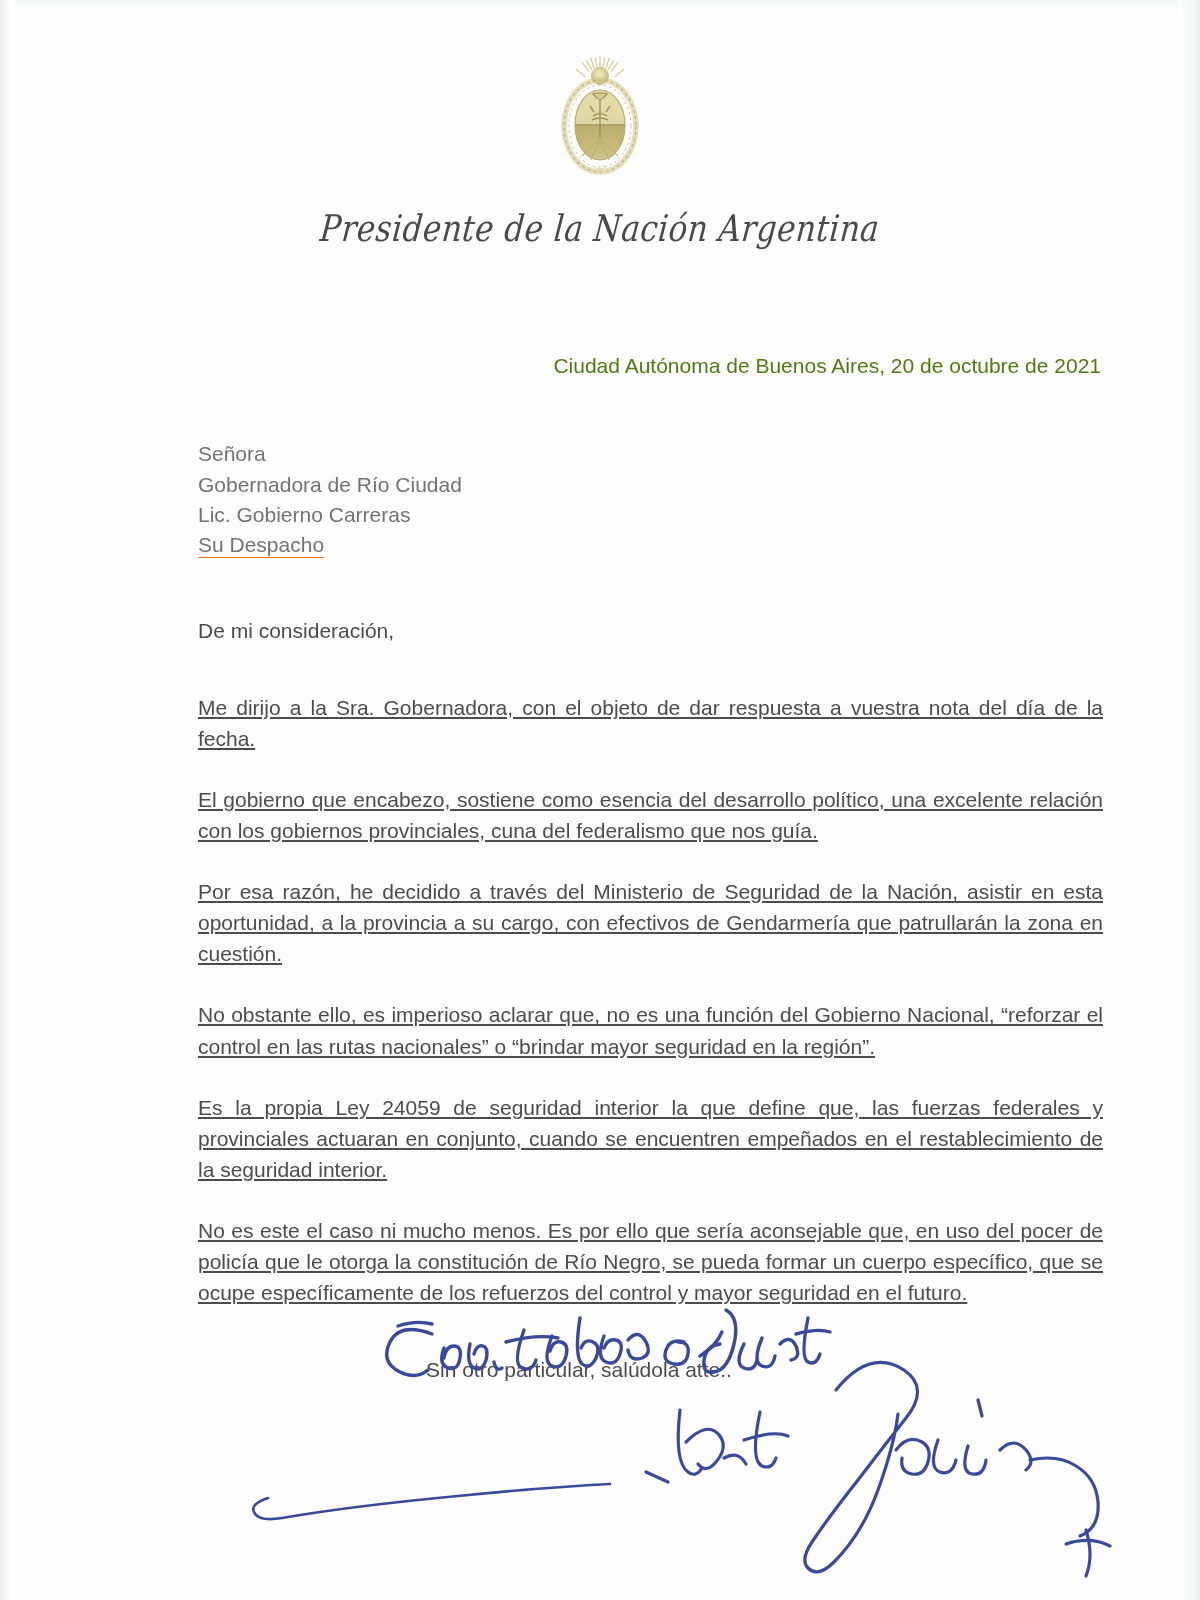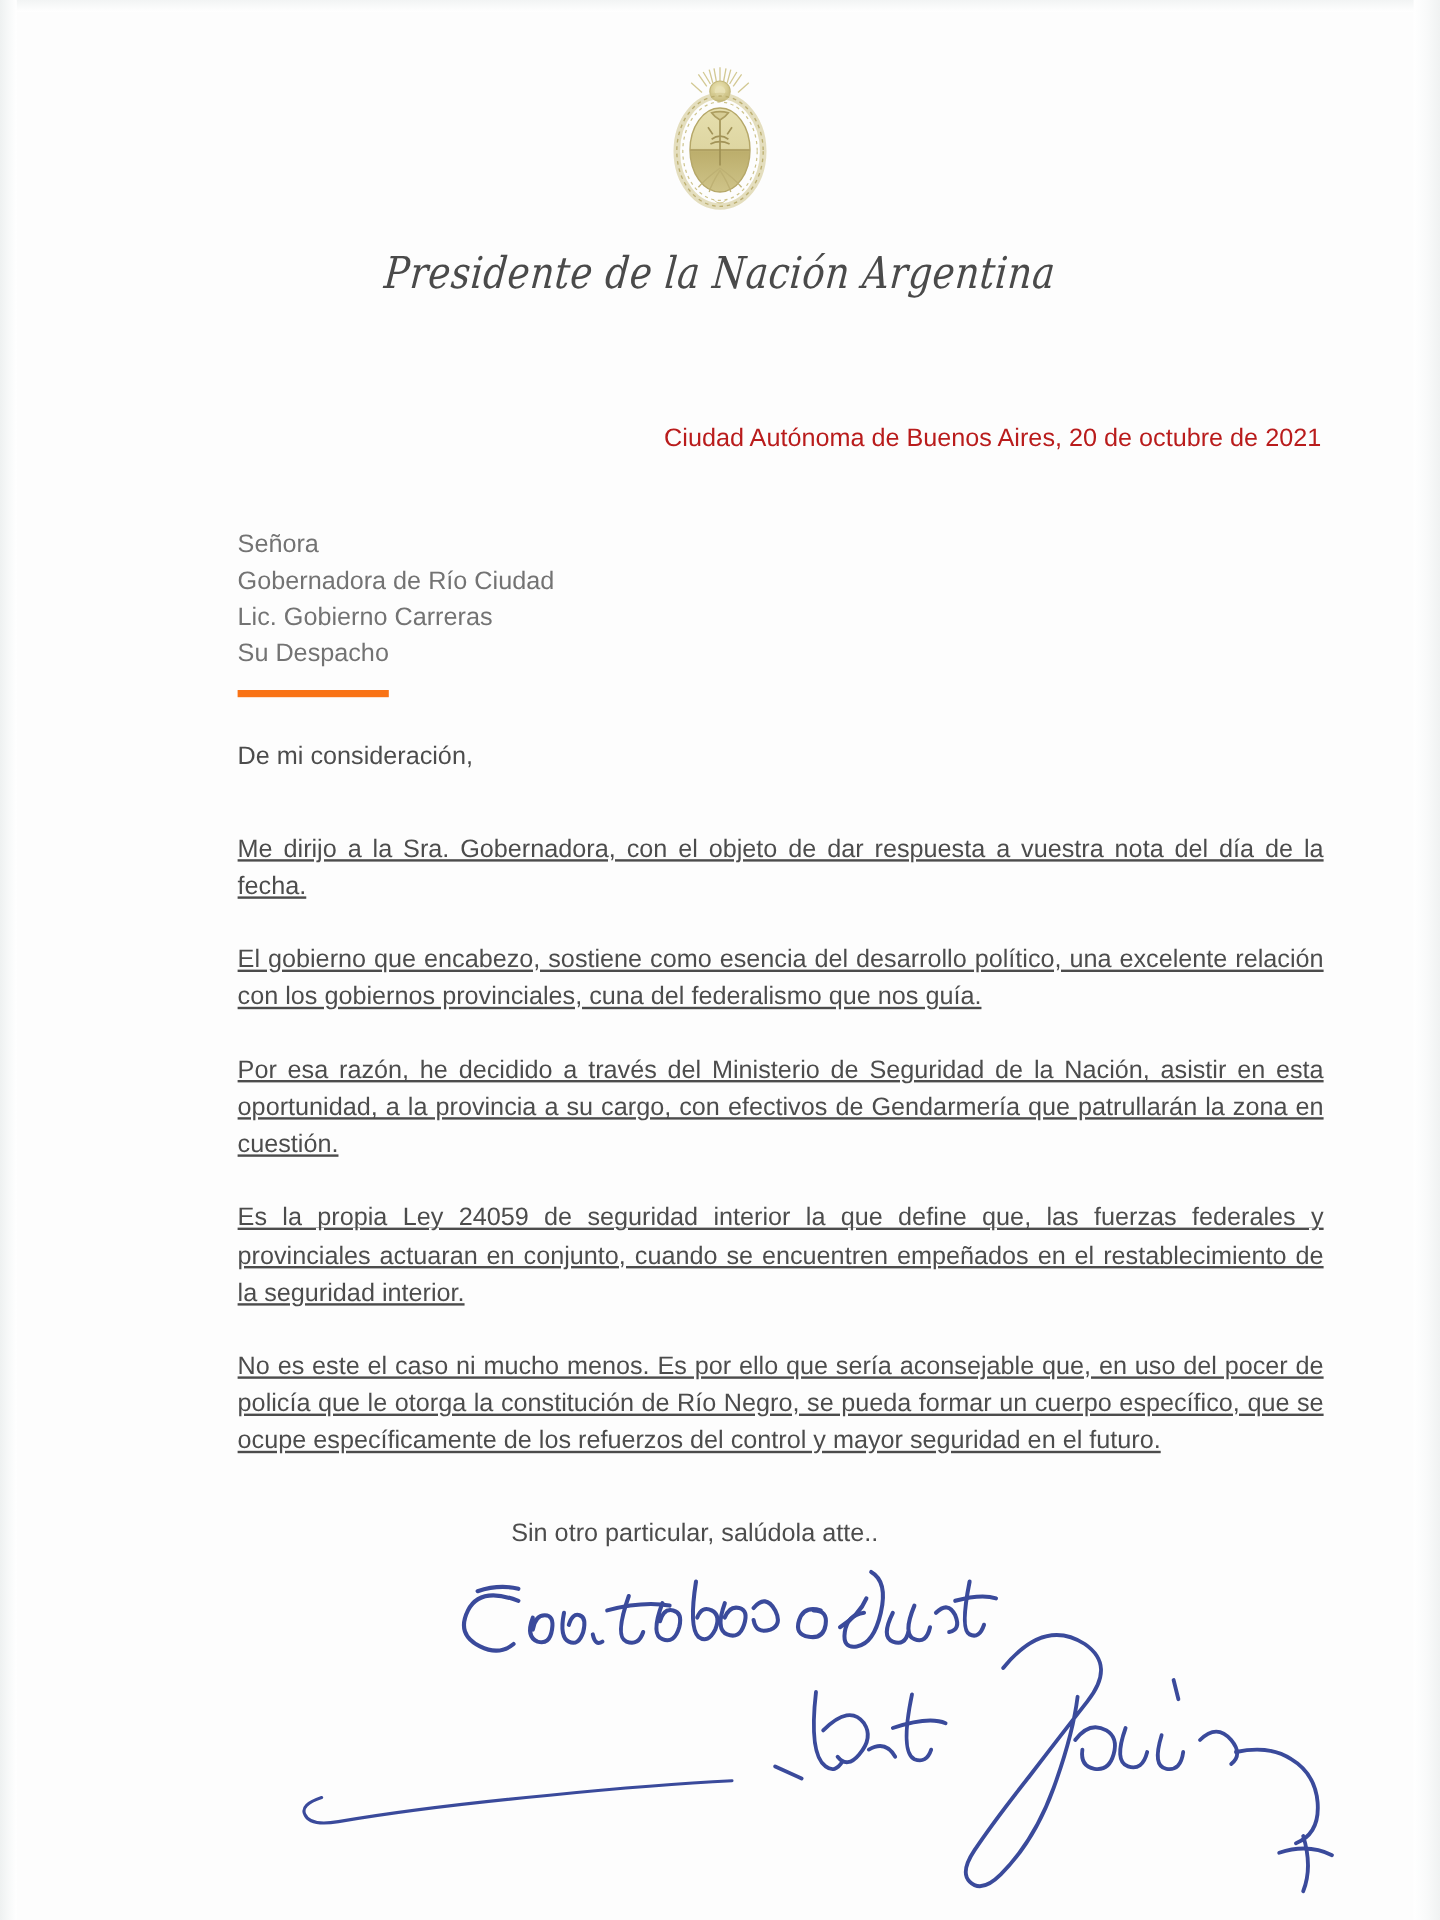--- a/index.html
+++ b/index.html
@@ -76,36 +76,36 @@
     left: 198px;
     width: 905px;
     color: #4c4c4c;
     font-size: 21px;
     line-height: 1.48;
   }
 
   .date-line {
     text-align: right;
     margin: 0 0 58px 0;
-    color: #b91c1c;
+    color: #4d7c0f;
     font-size: 21px;
     padding-right: 2px;
   }
 
   .addressee {
     margin: 0 0 54px 0;
     line-height: 1.45;
   }
   .addressee div {
     color: #737373;
   }
   .addressee .underlined {
     display: inline;
-    border-bottom: 6px solid #f97316;
-    padding-bottom: 19px;
+    border-bottom: 1px solid #f97316;
+    padding-bottom: 1px;
   }
 
   .salutation {
     margin: 0 0 46px 0;
   }
 
   .para {
     margin: 0 0 30px 0;
     text-align: justify;
     text-justify: inter-word;
@@ -209,20 +209,21 @@
       <div>Gobernadora de Río Ciudad</div>
       <div>Lic. Gobierno Carreras</div>
       <div><span class="underlined">Su Despacho</span></div>
     </div>
 
     <div class="salutation">De mi consideración,</div>
 
     <p class="para">Me dirijo a la Sra. Gobernadora, con el objeto de dar respuesta a vuestra nota del día de la fecha.</p>
     <p class="para">El gobierno que encabezo, sostiene como esencia del desarrollo político, una excelente relación con los gobiernos provinciales, cuna del federalismo que nos guía.</p>
     <p class="para">Por esa razón, he decidido a través del Ministerio de Seguridad de la Nación, asistir en esta oportunidad, a la provincia a su cargo, con efectivos de Gendarmería que patrullarán la zona en cuestión.</p>
+    <p class="para">No obstante ello, es imperioso aclarar que, no es una función del Gobierno Nacional, “reforzar el control en las rutas nacionales” o “brindar mayor seguridad en la región”.</p>
     <p class="para">Es la propia Ley 24059 de seguridad interior la que define que, las fuerzas federales y provinciales actuaran en conjunto, cuando se encuentren empeñados en el restablecimiento de la seguridad interior.</p>
     <p class="para">No es este el caso ni mucho menos. Es por ello que sería aconsejable que, en uso del pocer de policía que le otorga la constitución de Río Negro, se pueda formar un cuerpo específico, que se ocupe específicamente de los refuerzos del control y mayor seguridad en el futuro.</p>
 
     <div class="closing">Sin otro particular, salúdola atte..</div>
   </div>
 
   <div class="signature-area">
     <svg width="1200" height="300" viewBox="0 0 1200 300">
 
       <g class="ink" stroke-width="3.4">

